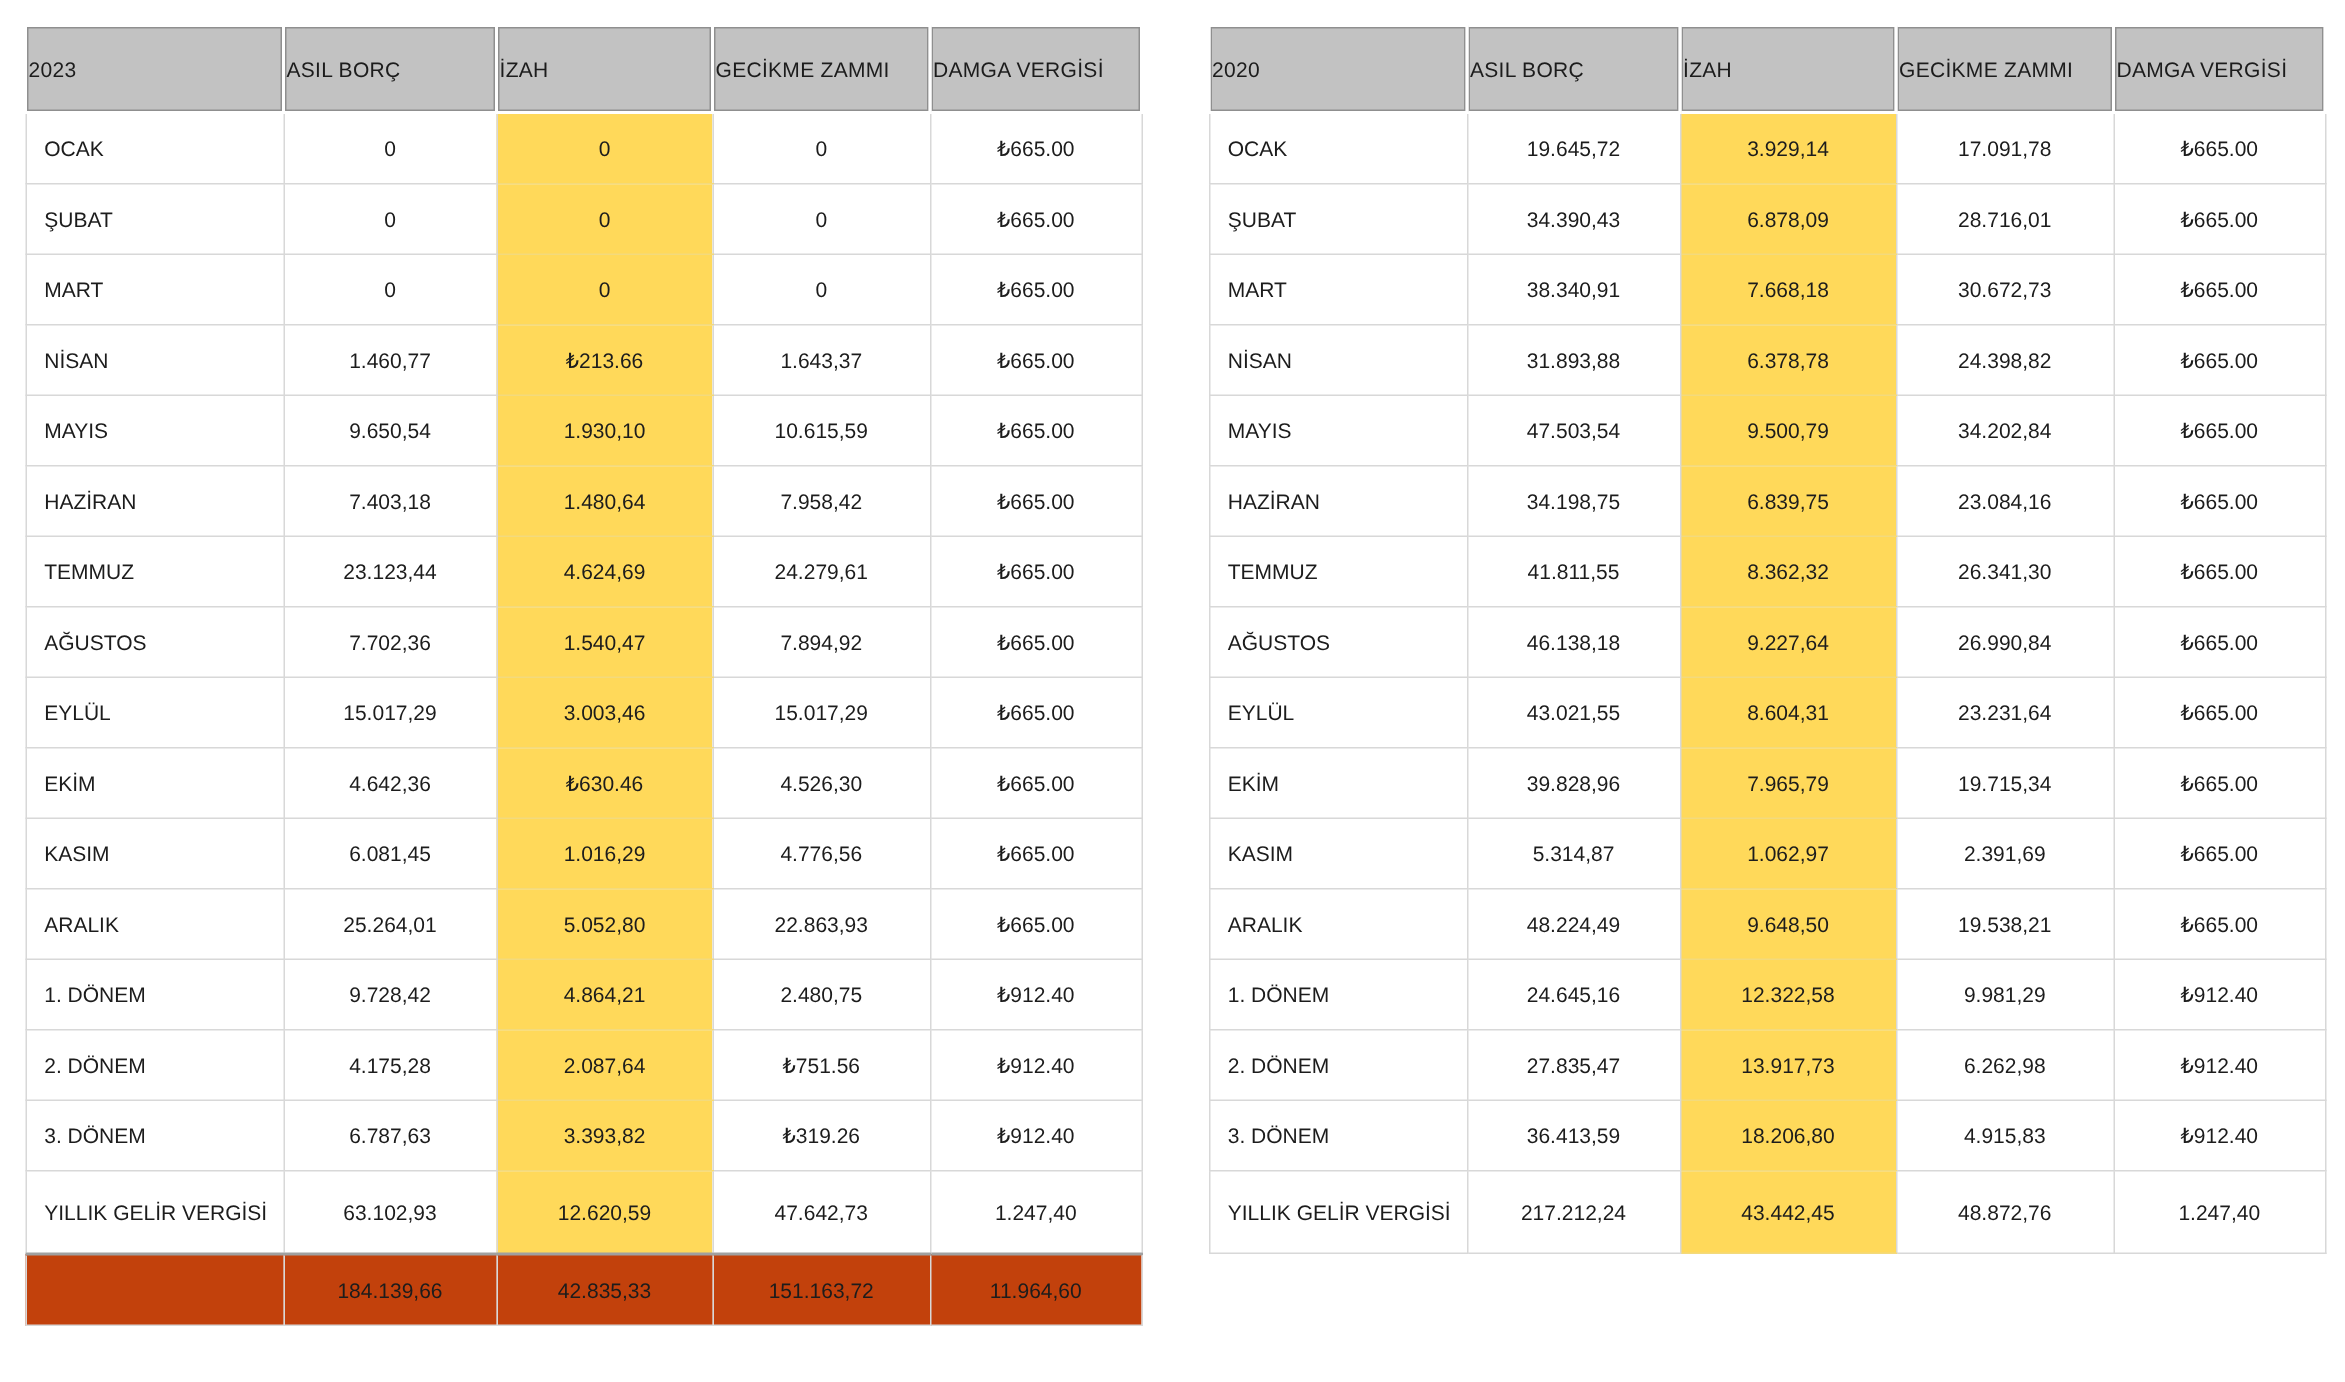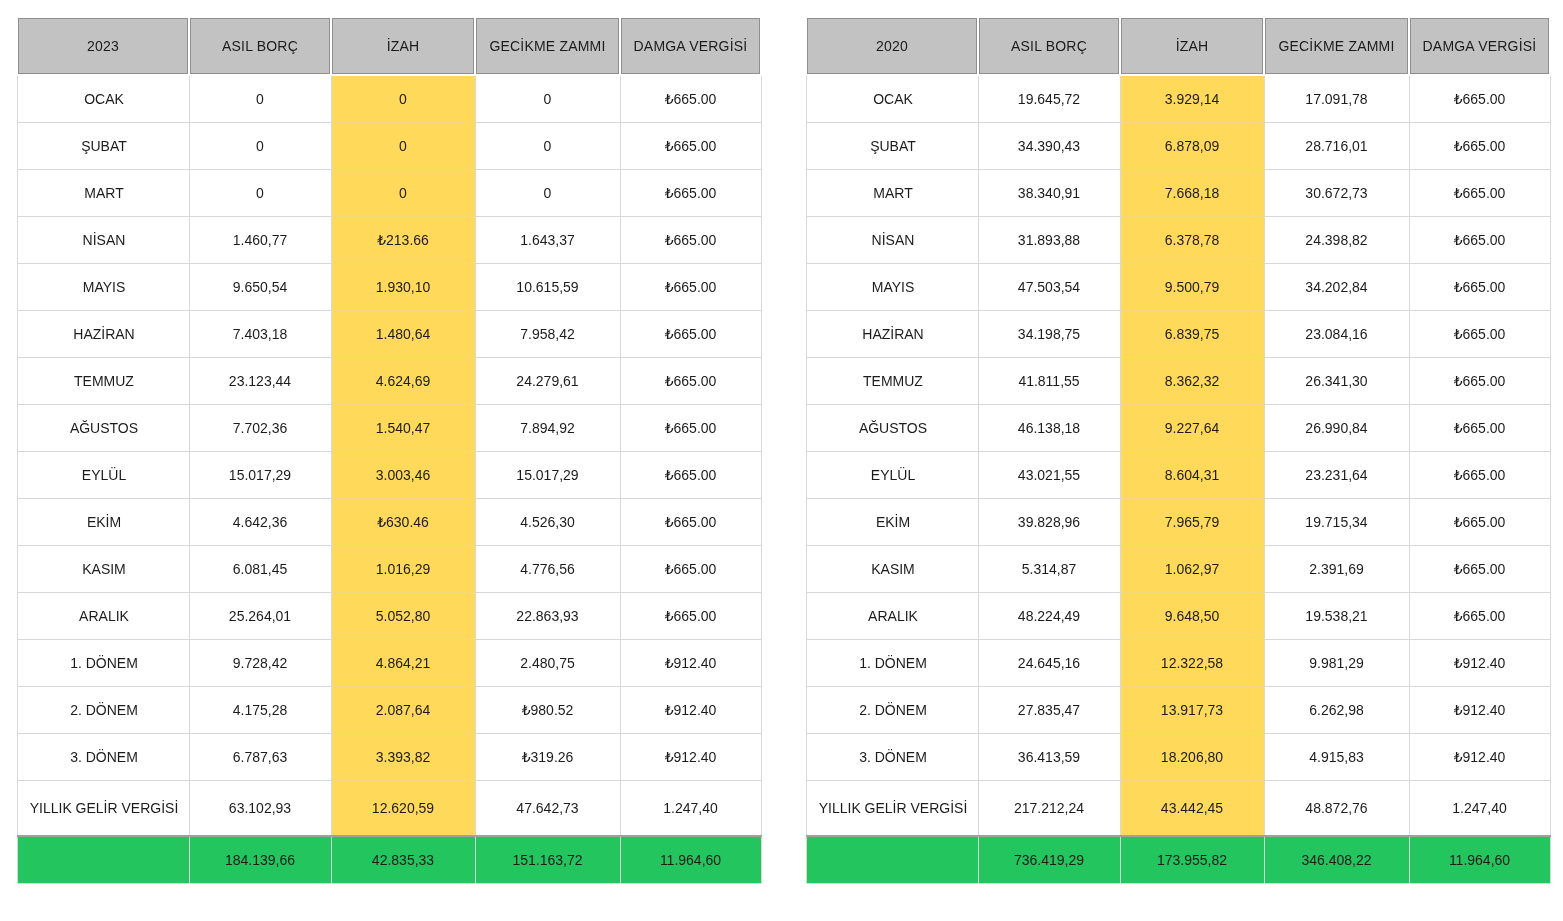--- a/index.html
+++ b/index.html
@@ -33,48 +33,48 @@
     width: 744px;
     font-size: 14px;
   }
   table.tax-table th {
     height: 54px;
     background: var(--header-bg, #c2c2c2);
     border: 2px solid #ffffff;
     box-shadow: inset 0 0 0 1px var(--header-border, #8f8f8f);
     font-weight: normal;
     font-size: 14px;
-    text-align: center;
+    text-align: left;
     letter-spacing: 0.2px;
   }
   table.tax-table td {
     height: 46px;
     border: 1px solid var(--grid-border, #d8d8d8);
     background: #ffffff;
     text-align: center;
     vertical-align: middle;
     padding: 0 4px;
   }
   table.tax-table td.rowlabel {
-    text-align: center;
+    text-align: left;
     padding-left: 12px;
     padding-right: 10px;
     line-height: 1.35;
   }
   table.tax-table td.izah {
     background: var(--highlight, #ffd95a);
     border-top-color: #f3da7c;
     border-bottom-color: #f3da7c;
   }
   table.tax-table tr.yillik td {
     height: 54px;
   }
   table.tax-table tr.totals td {
     border-top: 2px solid var(--totals-border, #a0a0a0);
-    background: #22c55e;
+    background: #c2410c;
   }
 </style>
 </head>
 <body>
 
 <div class="canvas">
   <div class="tables-wrap">
 
     <table class="tax-table">
       <colgroup>
@@ -182,21 +182,21 @@
             <td class="rowlabel">1. DÖNEM</td>
             <td>9.728,42</td>
             <td class="izah">4.864,21</td>
             <td>2.480,75</td>
             <td>₺912.40</td>
           </tr>
           <tr>
             <td class="rowlabel">2. DÖNEM</td>
             <td>4.175,28</td>
             <td class="izah">2.087,64</td>
-            <td>₺980.52</td>
+            <td>₺751.56</td>
             <td>₺912.40</td>
           </tr>
           <tr>
             <td class="rowlabel">3. DÖNEM</td>
             <td>6.787,63</td>
             <td class="izah">3.393,82</td>
             <td>₺319.26</td>
             <td>₺912.40</td>
           </tr>
           <tr class="yillik">
@@ -339,24 +339,17 @@
             <td>4.915,83</td>
             <td>₺912.40</td>
           </tr>
           <tr class="yillik">
             <td class="rowlabel">YILLIK GELİR VERGİSİ</td>
             <td>217.212,24</td>
             <td class="izah">43.442,45</td>
             <td>48.872,76</td>
             <td>1.247,40</td>
           </tr>
-          <tr class="totals">
-            <td class="rowlabel"></td>
-            <td>736.419,29</td>
-            <td>173.955,82</td>
-            <td>346.408,22</td>
-            <td>11.964,60</td>
-          </tr>
         </tbody>
     </table>
 
   </div>
 </div>
 
 </body></html>

